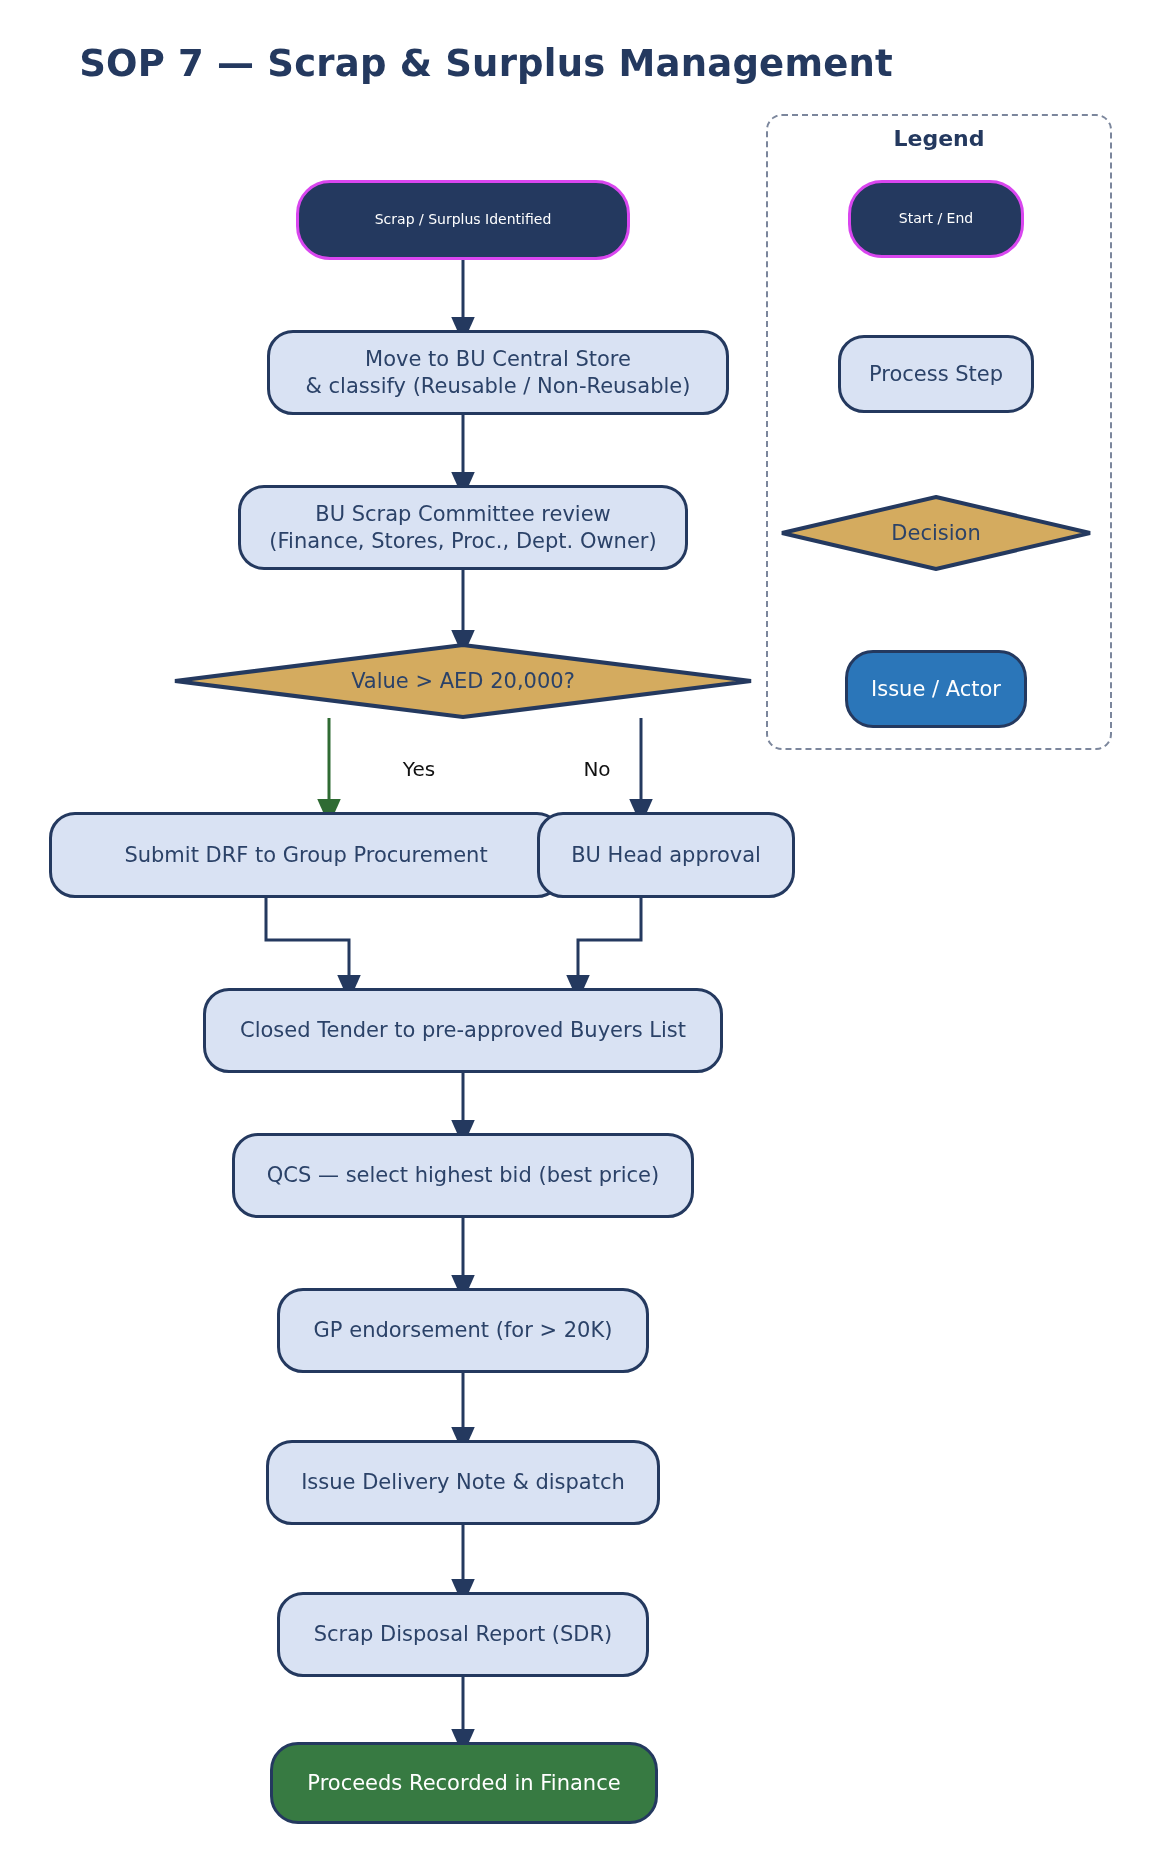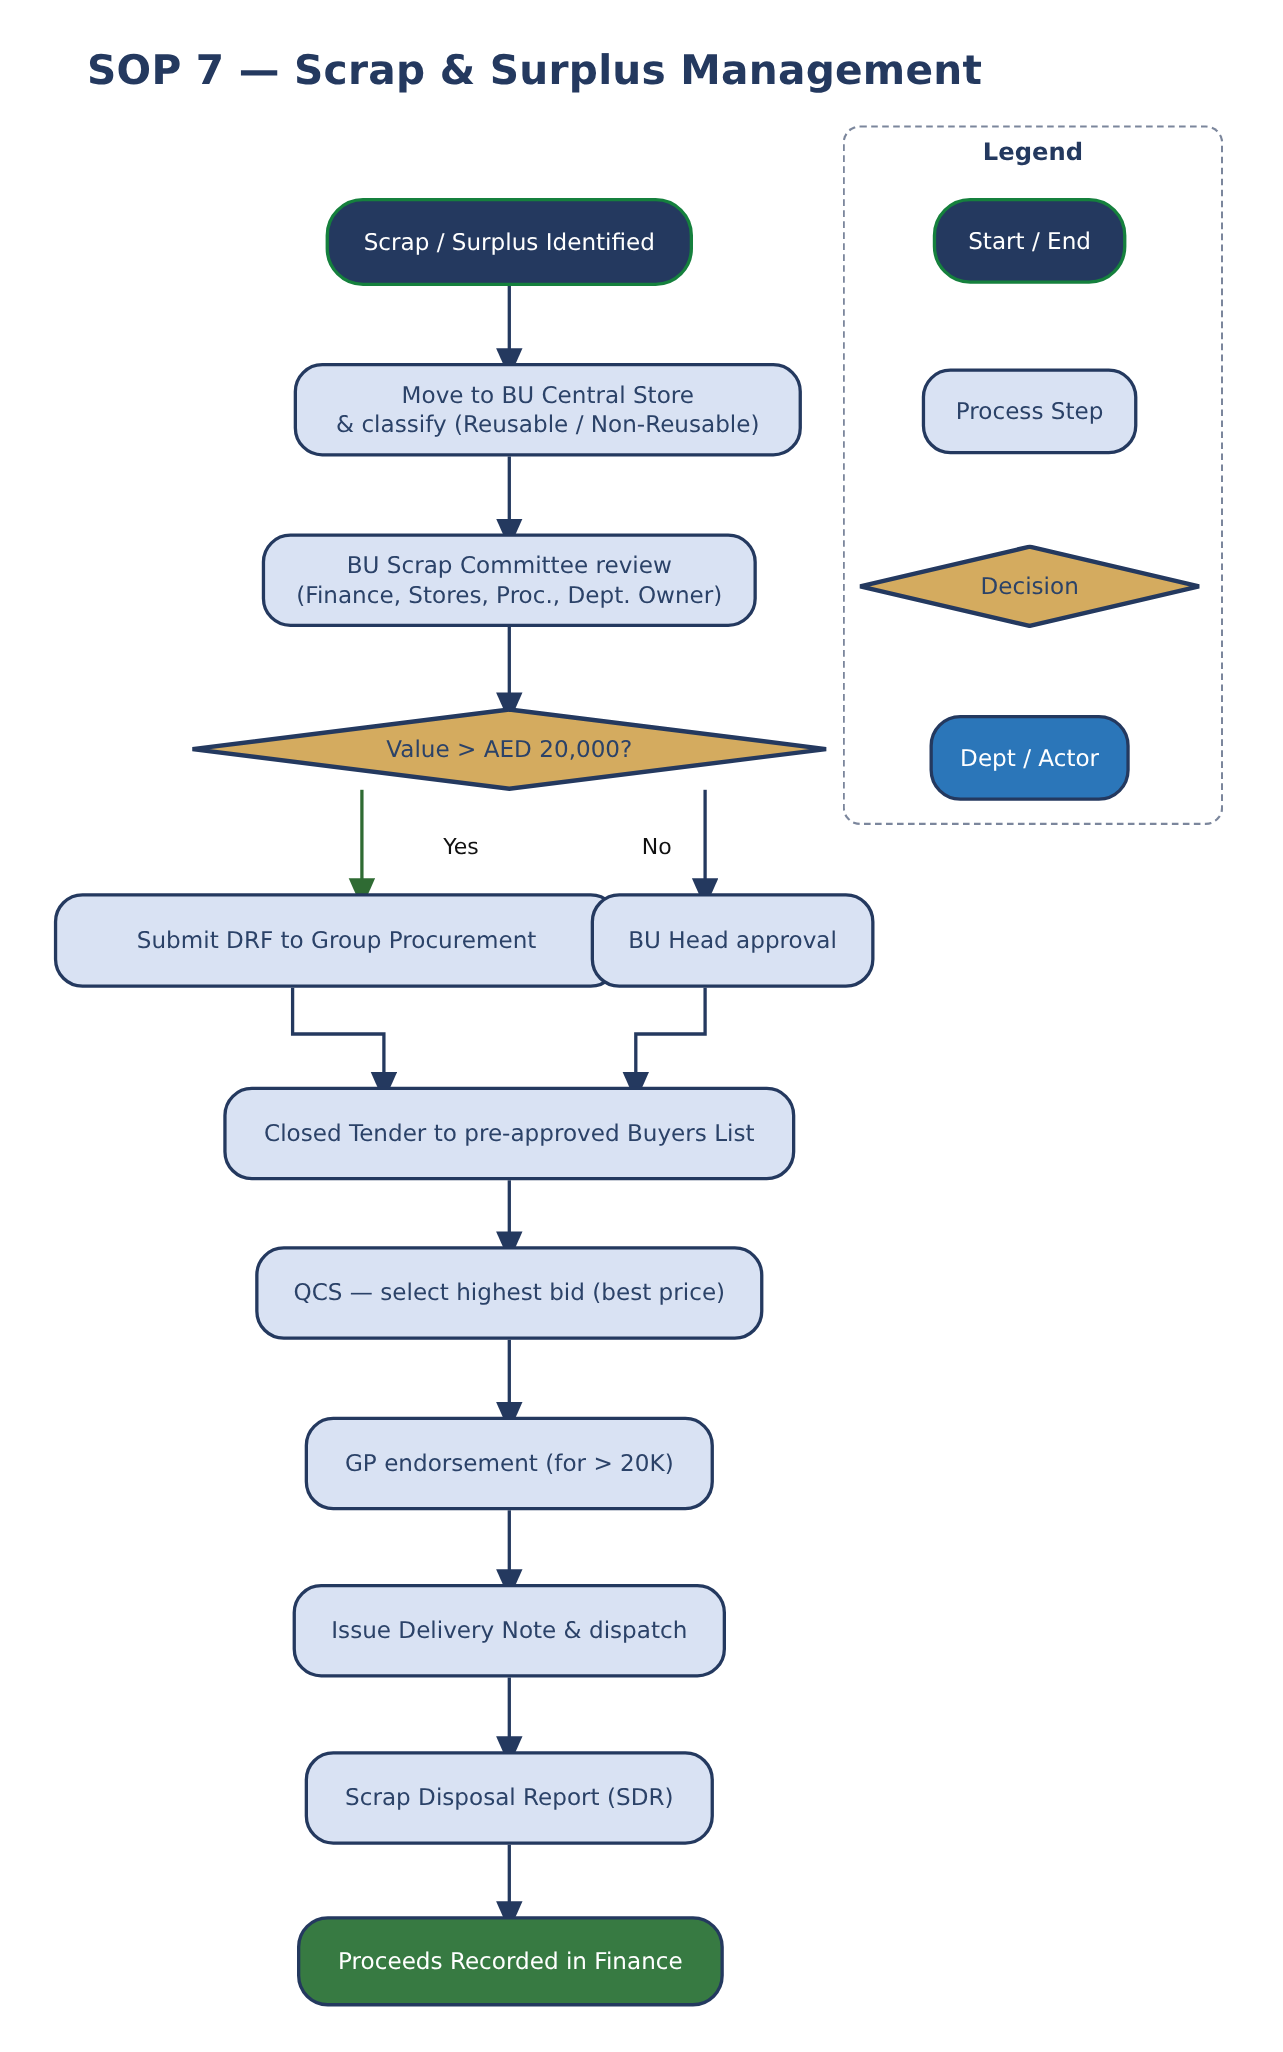--- a/index.html
+++ b/index.html
@@ -41,24 +41,24 @@
   }
   .node-process {
     background: #d9e2f3;
     border: 3px solid #24395f;
     border-radius: 26px;
     color: #2b4268;
     font-size: 21px;
   }
   .node-terminator {
     background: #24395f;
-    border: 3px solid #15803d;
+    border: 3px solid #d946ef;
     border-radius: 34px;
     color: #ffffff;
-    font-size: 21px;
+    font-size: 14px;
   }
   .node-end {
     background: #377a42;
     border: 3px solid #24395f;
     border-radius: 28px;
     color: #ffffff;
     font-size: 21px;
   }
   .node-role {
     background: #2b76b9;
@@ -235,16 +235,16 @@
   </div>
 
   <div class="diamond-wrap" style="left:780px; top:495px; width:312px; height:76px;">
     <svg width="312" height="76" viewBox="0 0 312 76">
       <polygon points="156,2 310,38 156,74 2,38" fill="#d4ab5f" stroke="#24395f" stroke-width="4"></polygon>
     </svg>
     <div class="diamond-label">Decision</div>
   </div>
 
   <div class="node node-role" style="left:845px; top:650px; width:182px; height:78px;">
-    <span>Dept / Actor</span>
+    <span>Issue / Actor</span>
   </div>
 
 </div>
 
 </body></html>

